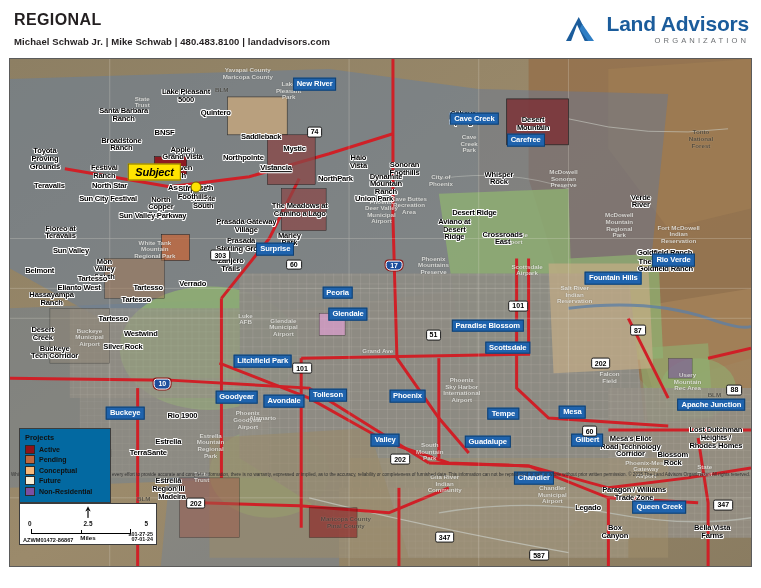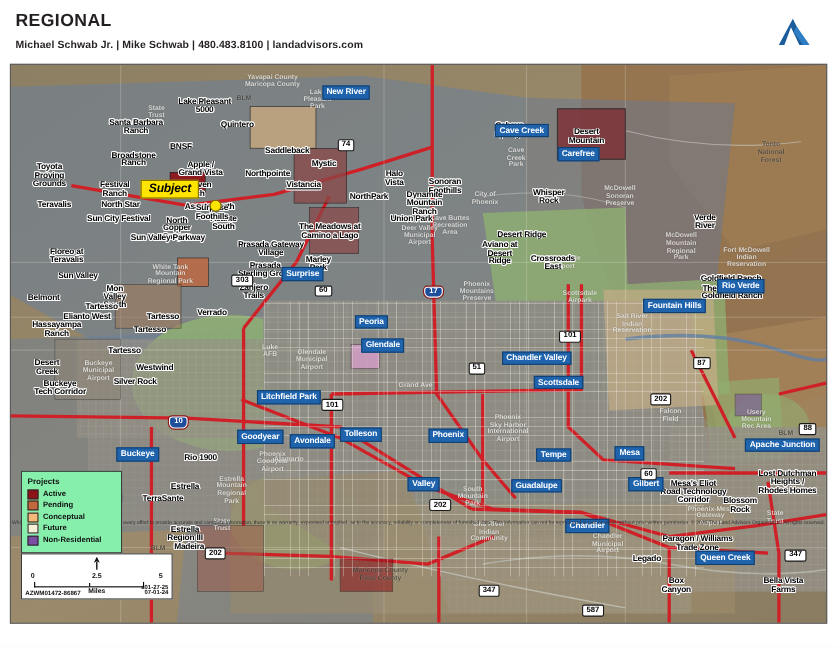--- a/index.html
+++ b/index.html
@@ -153,21 +153,21 @@
     position: absolute;
     background-image:
       repeating-linear-gradient(0deg, rgba(240,238,230,.33) 0 0.5px, transparent 0.5px 8px),
       repeating-linear-gradient(90deg, rgba(240,238,230,.33) 0 0.5px, transparent 0.5px 8px);
   }
 
   
   #legend {
     position: absolute; left: 9px; bottom: 63px;
     width: 92px;
-    background: #86efac;
+    background: #0369a1;
     border: 1px solid #3c3c3c;
     padding: 4px 5px 5px 5px;
     z-index: 40;
   }
   #legend-title {
     font-size: 7.4px; font-weight: bold; color: #111;
     margin-bottom: 3px;
   }
   .legend-row {
     display: flex; align-items: center;
@@ -241,20 +241,24 @@
 
   <div id="header">
     <div id="title">REGIONAL</div>
     <div id="subtitle">Michael Schwab Jr. | Mike Schwab | 480.483.8100 | landadvisors.com</div>
 
     <div id="logo">
       <svg id="logo-mark" viewBox="0 0 40 32">
         <polygon points="15,2 29,30 22,30 13,11 6,30 0,30" fill="#1b5c9b"></polygon>
         <polygon points="19,10 33,30 26,30 16,16" fill="#2f7ec4"></polygon>
       </svg>
+      <div id="logo-text-wrap">
+        <div id="logo-word">Land Advisors</div>
+        <div id="logo-sub">ORGANIZATION</div>
+      </div>
     </div>
   </div>
 
   <div id="map">
     <svg id="map-canvas" viewBox="0 0 743 509" preserveAspectRatio="none">
       <defs>
         <linearGradient id="desert" x1="0" y1="0" x2="1" y2="1">
           <stop offset="0" stop-color="#8d7f63"></stop>
           <stop offset="0.5" stop-color="#9b8a6b"></stop>
           <stop offset="1" stop-color="#8a7c61"></stop>
@@ -583,21 +587,21 @@
         <div class="lbl proj" style="left: 702.135px; top: 473.37px;">Bella Vista
 Farms</div>
         <div class="city" style="left: 304.63px; top: 25.45px;">New River</div>
         <div class="city" style="left: 464.375px; top: 59.553px;">Cave Creek</div>
         <div class="city" style="left: 515.642px; top: 81.44px;">Carefree</div>
         <div class="city" style="left: 663.499px; top: 201.055px;">Rio Verde</div>
         <div class="city" style="left: 603.316px; top: 218.87px;">Fountain Hills</div>
         <div class="city" style="left: 265.251px; top: 189.857px;">Surprise</div>
         <div class="city" style="left: 327.663px; top: 233.631px;">Peoria</div>
         <div class="city" style="left: 338.065px; top: 255.009px;">Glendale</div>
-        <div class="city" style="left: 477.749px; top: 266.716px;">Chandler Valley</div>
+        <div class="city" style="left: 477.749px; top: 266.716px;">Paradise Blossom</div>
         <div class="city" style="left: 497.81px; top: 288.603px;">Scottsdale</div>
         <div class="city" style="left: 252.62px; top: 301.837px;">Litchfield Park</div>
         <div class="city" style="left: 226.615px; top: 337.976px;">Goodyear</div>
         <div class="city" style="left: 274.167px; top: 342.048px;">Avondale</div>
         <div class="city" style="left: 318.004px; top: 336.449px;">Tolleson</div>
         <div class="city" style="left: 397.505px; top: 336.958px;">Phoenix</div>
         <div class="city" style="left: 493.352px; top: 354.773px;">Tempe</div>
         <div class="city" style="left: 562.451px; top: 353.246px;">Mesa</div>
         <div class="city" style="left: 115.165px; top: 354.264px;">Buckeye</div>
         <div class="city" style="left: 701.392px; top: 345.611px;">Apache Junction</div>

